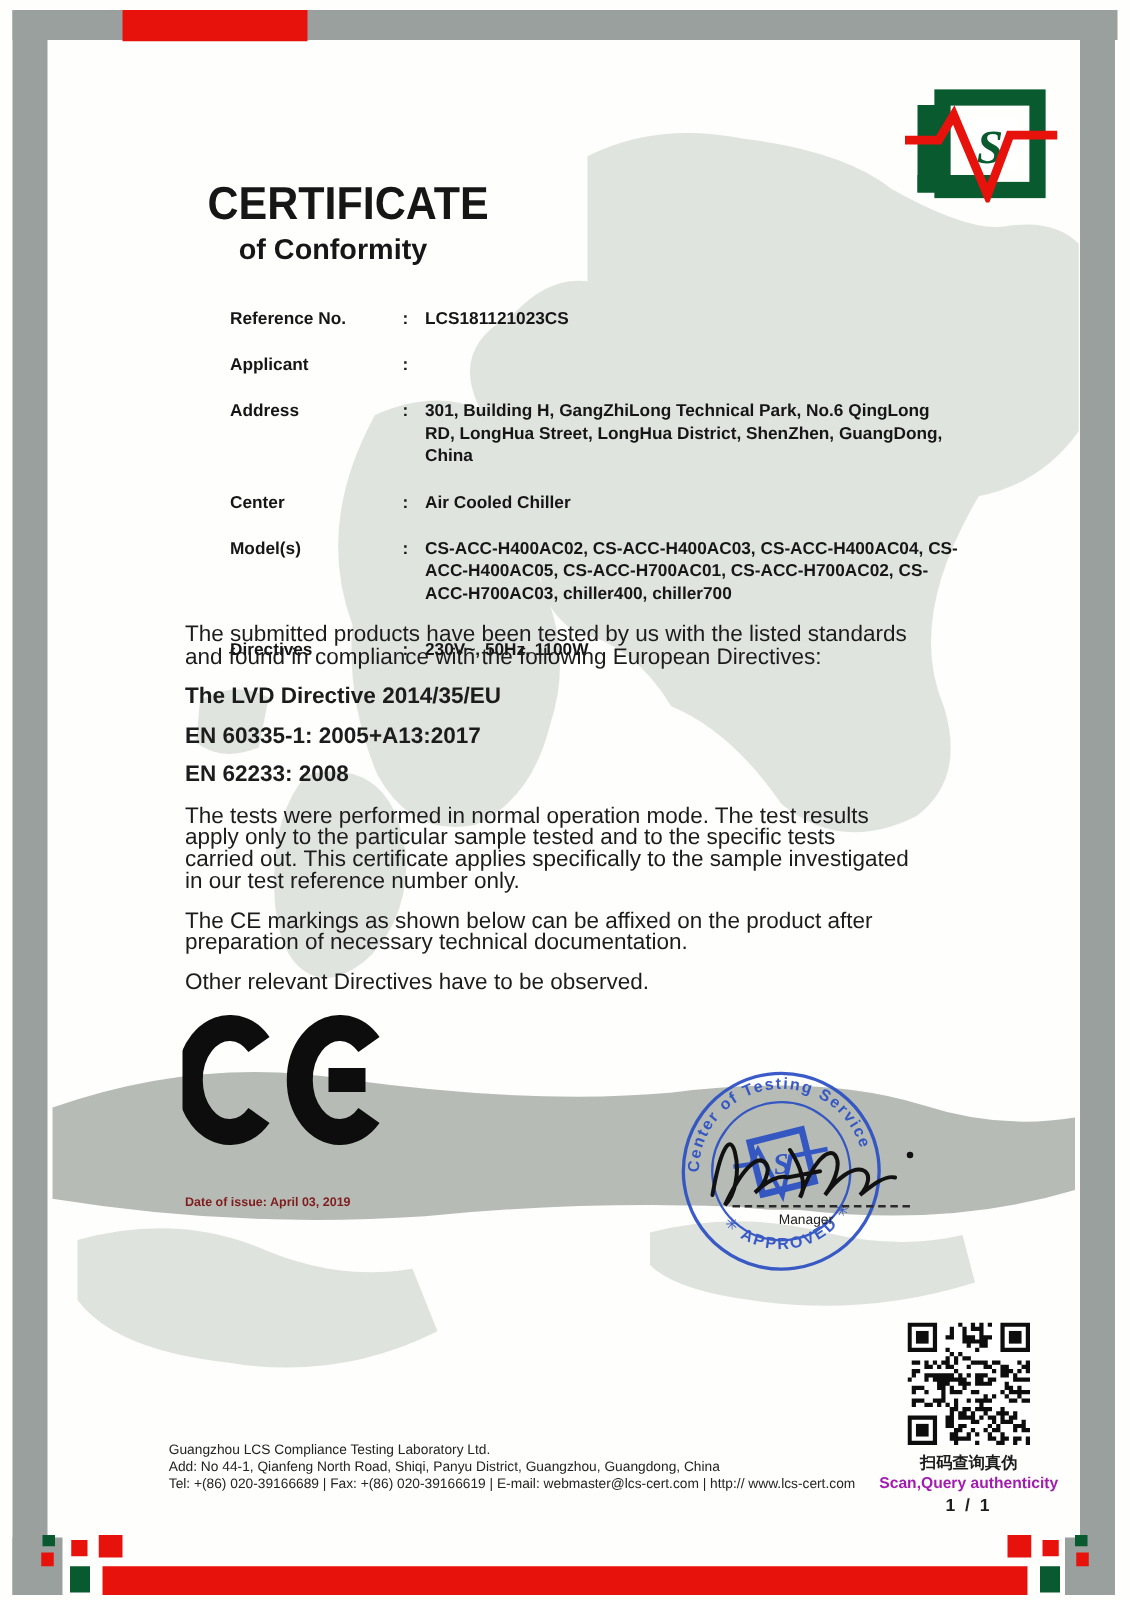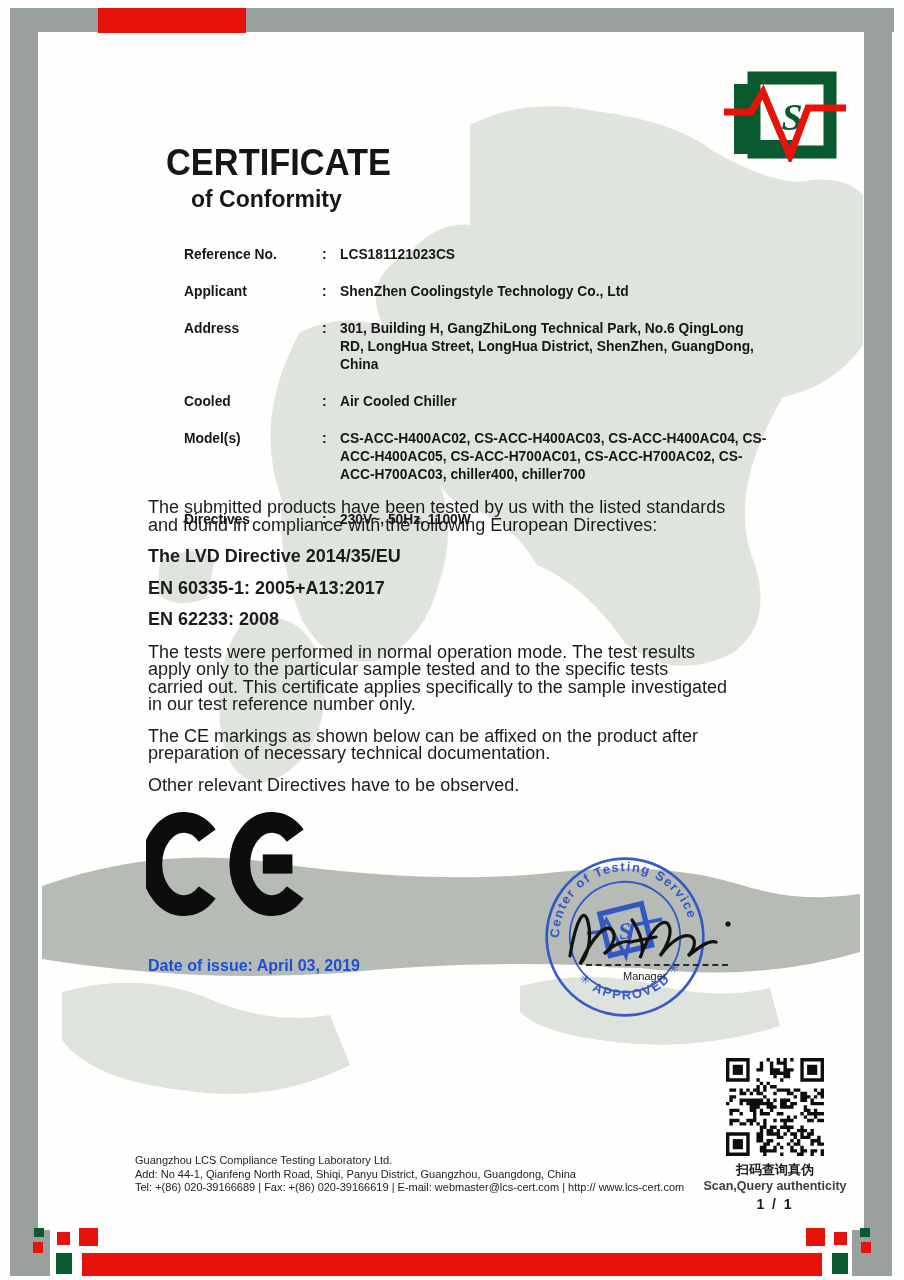--- a/index.html
+++ b/index.html
@@ -22,32 +22,32 @@
   .f-label,.f-colon,.f-value{font-weight:bold;color:#161616;padding-left:36px;}
   
   #bodytext{left:148px;top:499px;width:580px;font-size:18px;line-height:17.5px;}
   #bodytext p{margin:0 0 14px 0;}
   .bold{font-weight:bold;}
   .std{margin:0;}
   .std-block{margin:0 0 15px 0;}
   
   #ce{left:146px;top:812px;}
   
-  #date{left:148px;top:957px;font-size:16px;font-weight:bold;color:#1d4ed8;}
+  #date{left:148px;top:957px;font-size:10px;font-weight:bold;color:#7f1d1d;}
   
   #stampgrp{left:528px;top:848px;width:240px;height:170px;}
   #stamp{position:absolute;left:8px;top:0px;transform:rotate(-8deg);opacity:.92;}
   #signature{position:absolute;left:28px;top:42px;}
   #sigline{position:absolute;left:58px;top:116px;width:142px;border-bottom:2px dashed #2a2a2a;}
   #manager{position:absolute;left:95px;top:122px;font-size:11px;color:#1e1e1e;}
   
   #qrblock{left:697px;top:1058px;width:156px;text-align:center;}
   #qr{display:block;margin:0 auto;}
   .qr-cap-zh{font-size:13px;font-weight:bold;margin-top:5px;}
-  .qr-cap-en{font-size:12.5px;font-weight:bold;color:#404040;}
+  .qr-cap-en{font-size:12.5px;font-weight:bold;color:#a21caf;}
   .qr-page{font-size:14px;font-weight:bold;margin-top:3px;letter-spacing:2px;}
   
   #footer{left:135px;top:1154px;font-size:11px;line-height:13.5px;color:#242424;width:560px;}
 </style>
 </head>
 <body>
 
 <div id="page">
 
   <svg id="map" width="904" height="1280" viewBox="0 0 904 1280">
@@ -102,29 +102,28 @@
 
   <div class="abs" id="fields">
     <div class="field-row">
       <span class="f-label">Reference No.</span>
       <span class="f-colon">:</span>
       <span class="f-value">LCS181121023CS</span>
     </div>
     <div class="field-row">
       <span class="f-label">Applicant</span>
       <span class="f-colon">:</span>
-      <span class="f-value">ShenZhen Coolingstyle Technology Co., Ltd</span>
     </div>
     <div class="field-row">
       <span class="f-label">Address</span>
       <span class="f-colon">:</span>
       <span class="f-value">301, Building H, GangZhiLong Technical Park, No.6 QingLong RD, LongHua Street, LongHua District, ShenZhen, GuangDong, China</span>
     </div>
     <div class="field-row">
-      <span class="f-label">Cooled</span>
+      <span class="f-label">Center</span>
       <span class="f-colon">:</span>
       <span class="f-value">Air Cooled Chiller</span>
     </div>
     <div class="field-row tall">
       <span class="f-label">Model(s)</span>
       <span class="f-colon">:</span>
       <span class="f-value">CS-ACC-H400AC02, CS-ACC-H400AC03, CS-ACC-H400AC04, CS-ACC-H400AC05, CS-ACC-H700AC01, CS-ACC-H700AC02, CS-ACC-H700AC03, chiller400, chiller700</span>
     </div>
     <div class="field-row">
       <span class="f-label">Directives</span>

